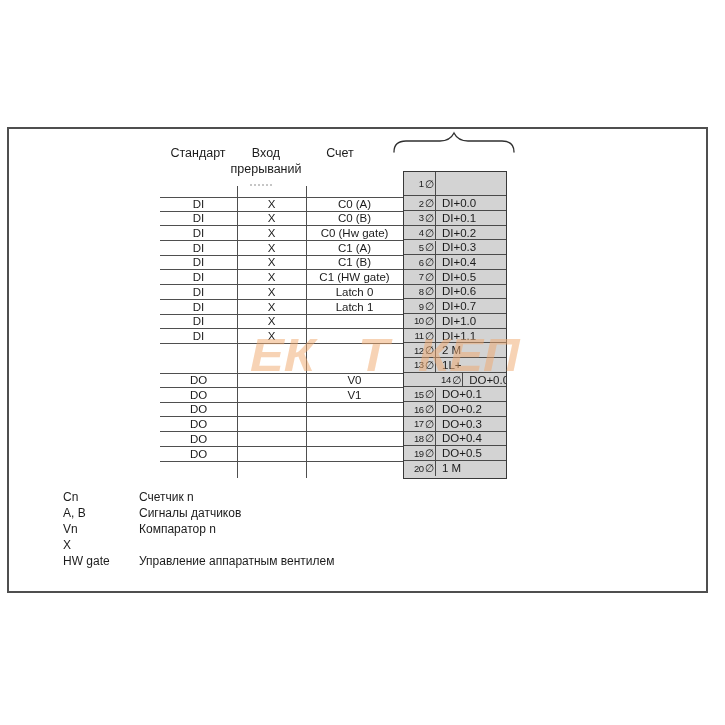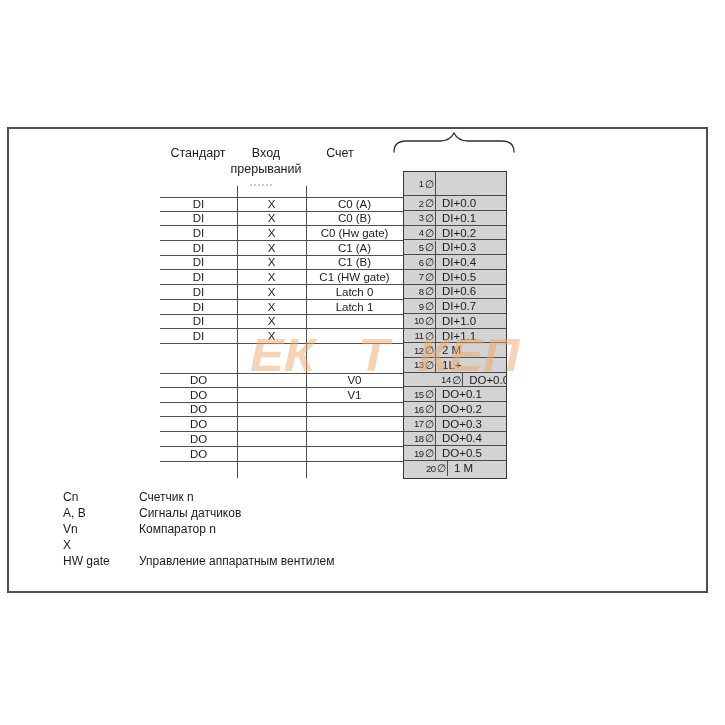--- a/index.html
+++ b/index.html
@@ -193,21 +193,21 @@
         </div>
         <div class="sig-cell">DO+0.4</div>
       </div>
       <div class="pin-row" style="top: 274.3px; height: 14.7px;">
         <div class="pin-cell">
           <span class="pin-num">19</span>
           <span class="pin-sym">∅</span>
         </div>
         <div class="sig-cell">DO+0.5</div>
       </div>
-      <div class="pin-row last" style="top: 289px; height: 14.7px; padding-left: 12px;">
+      <div class="pin-row last" style="top: 289px; height: 14.7px;">
         <div class="pin-cell">
           <span class="pin-num">20</span>
           <span class="pin-sym">∅</span>
         </div>
         <div class="sig-cell">1 M</div>
       </div>
     </div>
 
   <div id="watermark">
       <span class="wm-0">ЕК</span>

